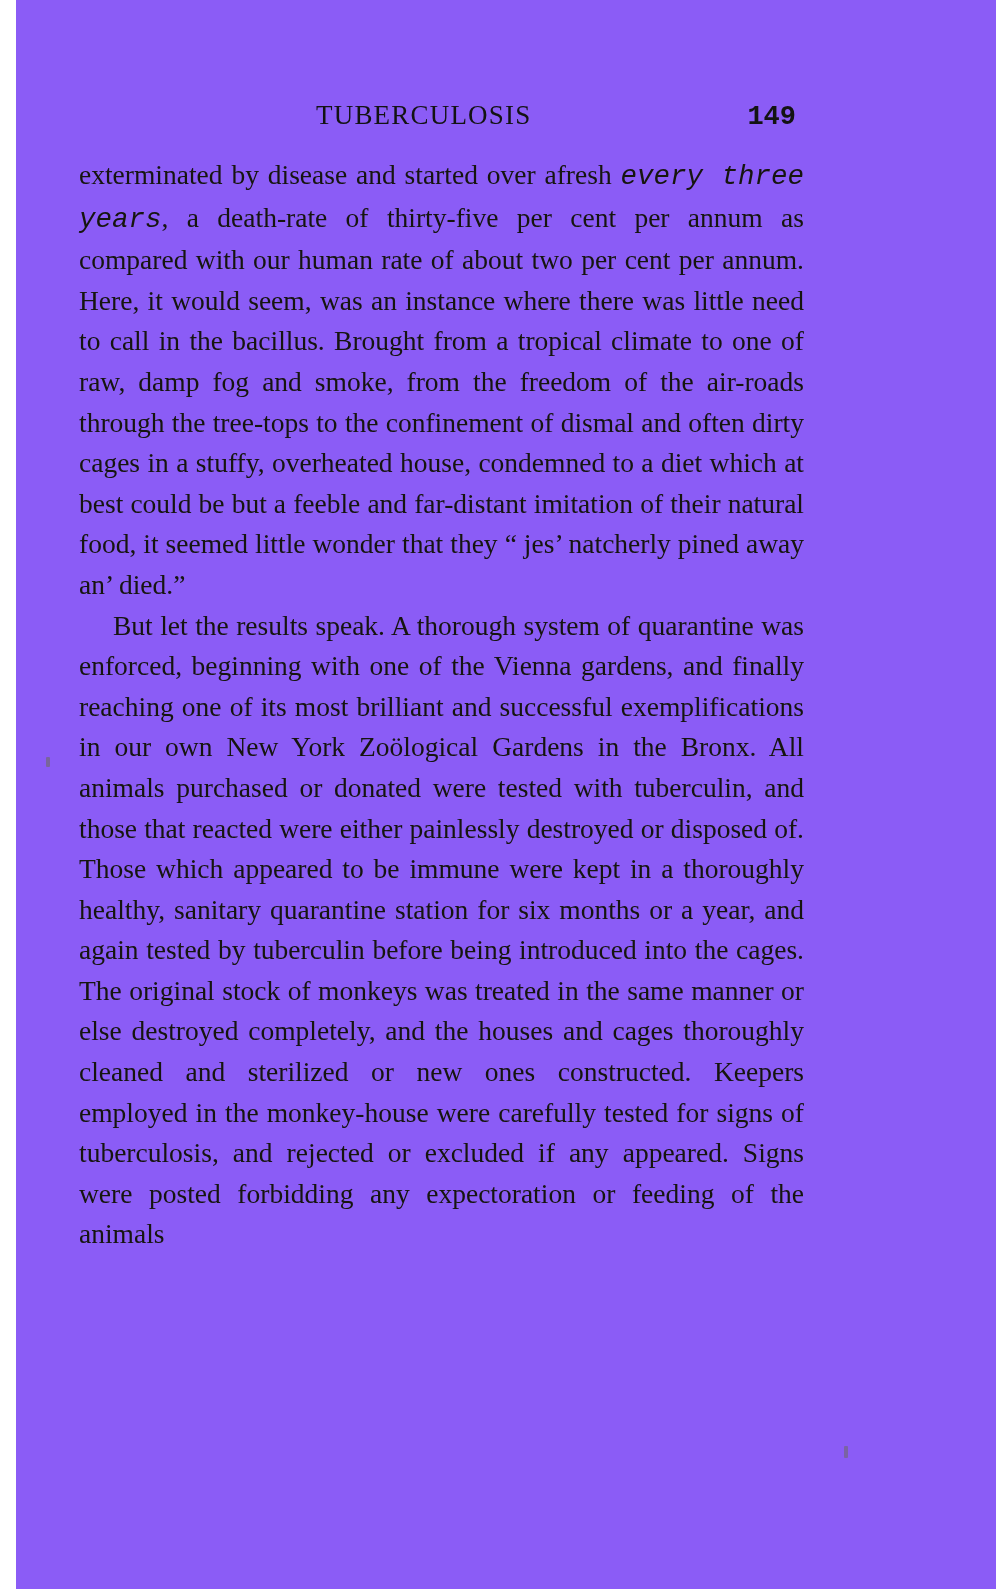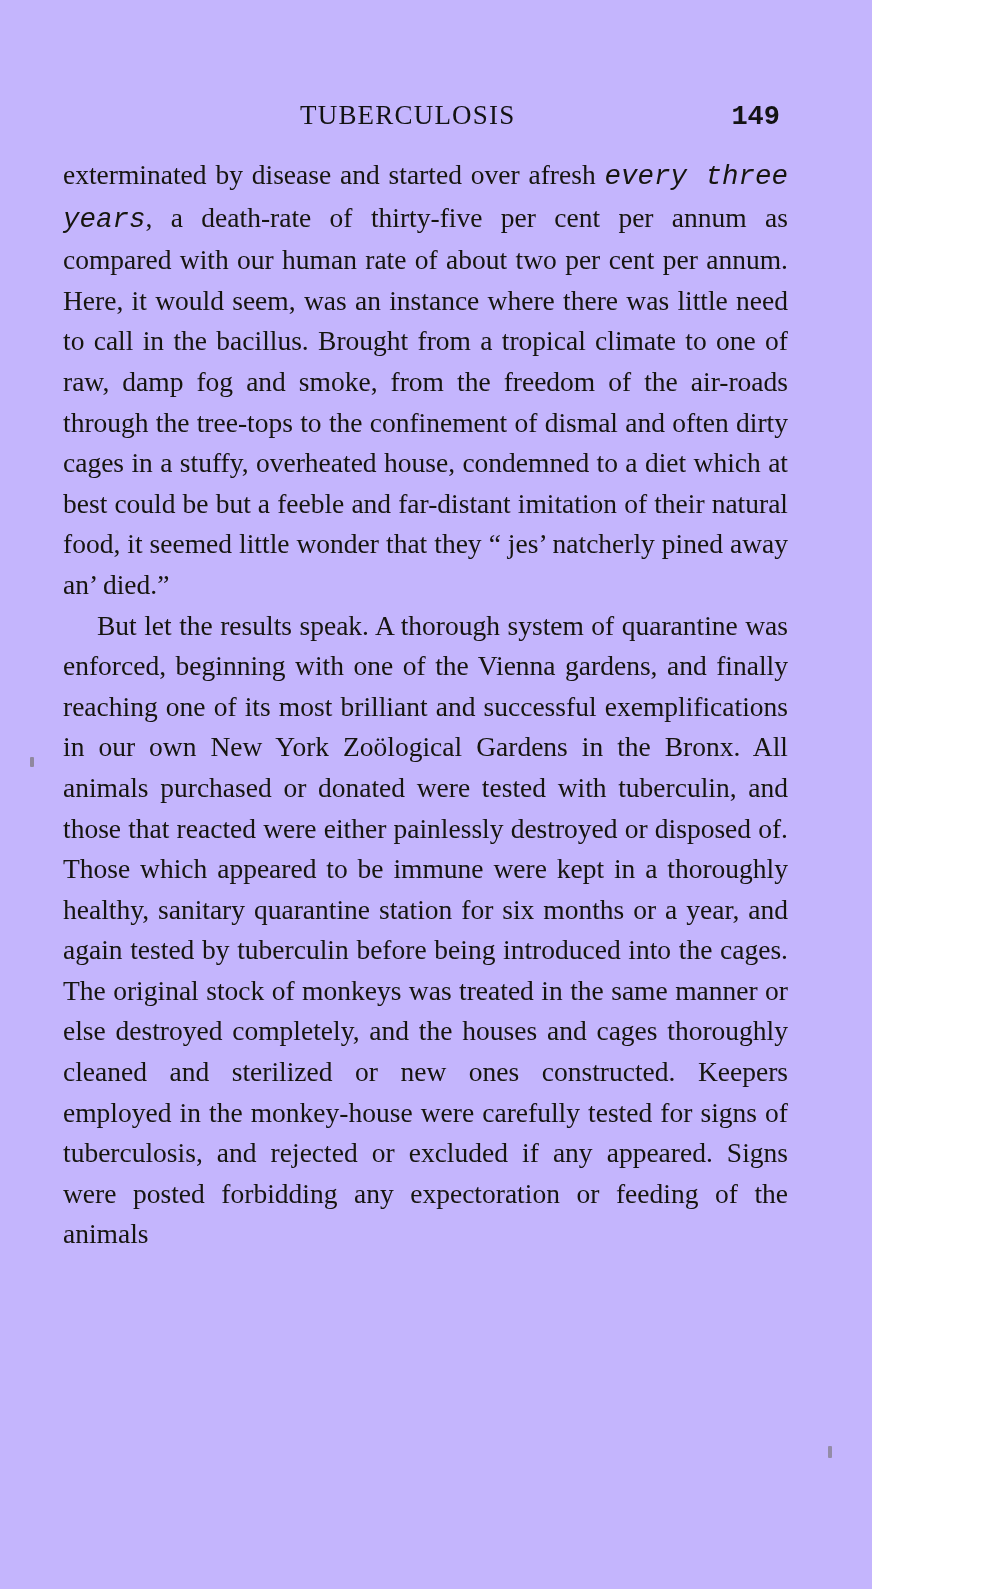--- a/index.html
+++ b/index.html
@@ -10,25 +10,25 @@
   body {
     width: 1000px;
     height: 1589px;
     position: relative;
     font-family: "Liberation Serif", "DejaVu Serif", serif;
     color: #1a1a1a;
     overflow: hidden;
   }
   .page {
     position: absolute;
-    left: 0;
+    left: 16px;
     top: 0;
-    width: 872px;
+    width: 980px;
     height: 1589px;
-    background: #c4b5fd;
+    background: #8b5cf6;
   }
   .header {
     position: absolute;
     left: 300px;
     top: 100px;
     width: 480px;
     display: flex;
     justify-content: space-between;
     align-items: baseline;
   }

